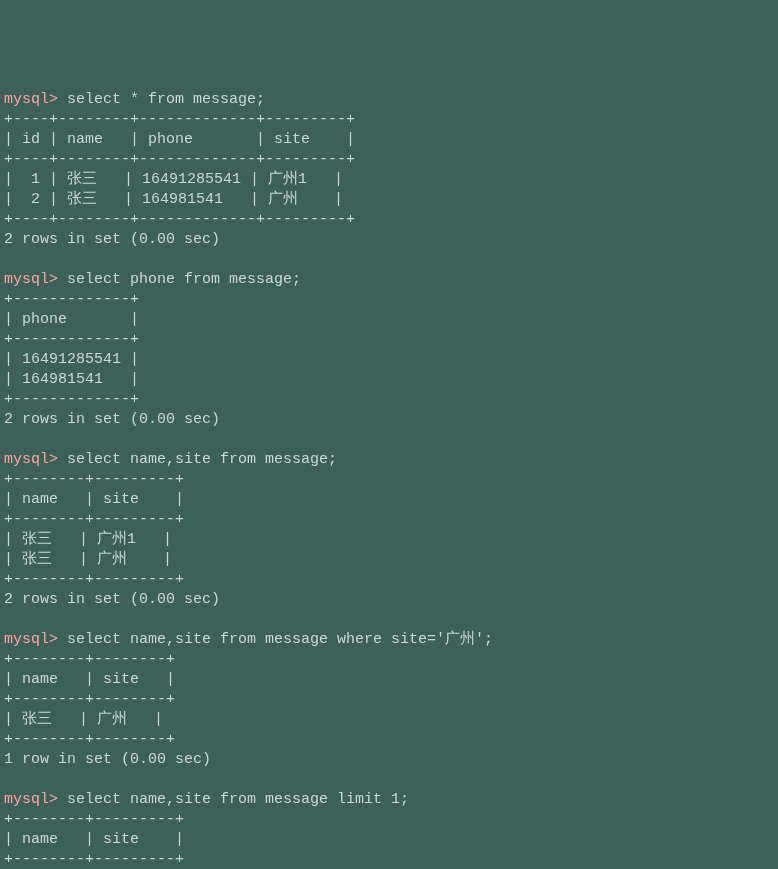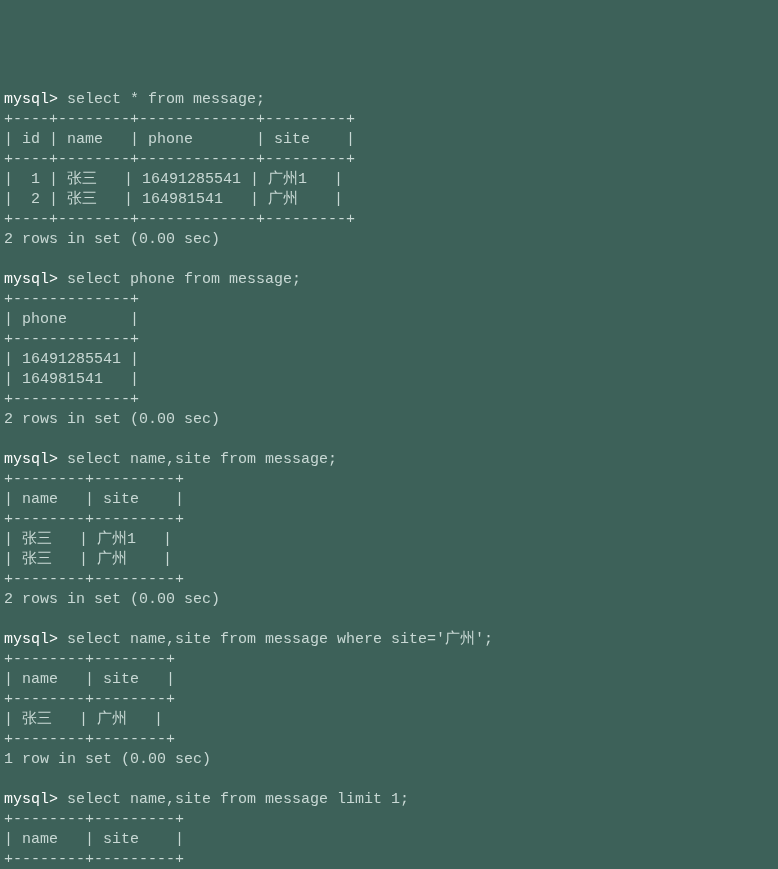--- a/index.html
+++ b/index.html
@@ -12,21 +12,21 @@
       color: #c8d8d4;
       font-family: 'Consolas', 'Monaco', 'Courier New', monospace;
       font-size: 15px;
       line-height: 20px;
       padding: 10px 4px;
       width: 778px;
       min-height: 869px;
       white-space: pre;
     }
     .prompt {
-      color: #ffffff;
+      color: #fca5a5;
     }
     .line {
       display: block;
     }
   </style>
 </head>
 <body>
 
 
 

